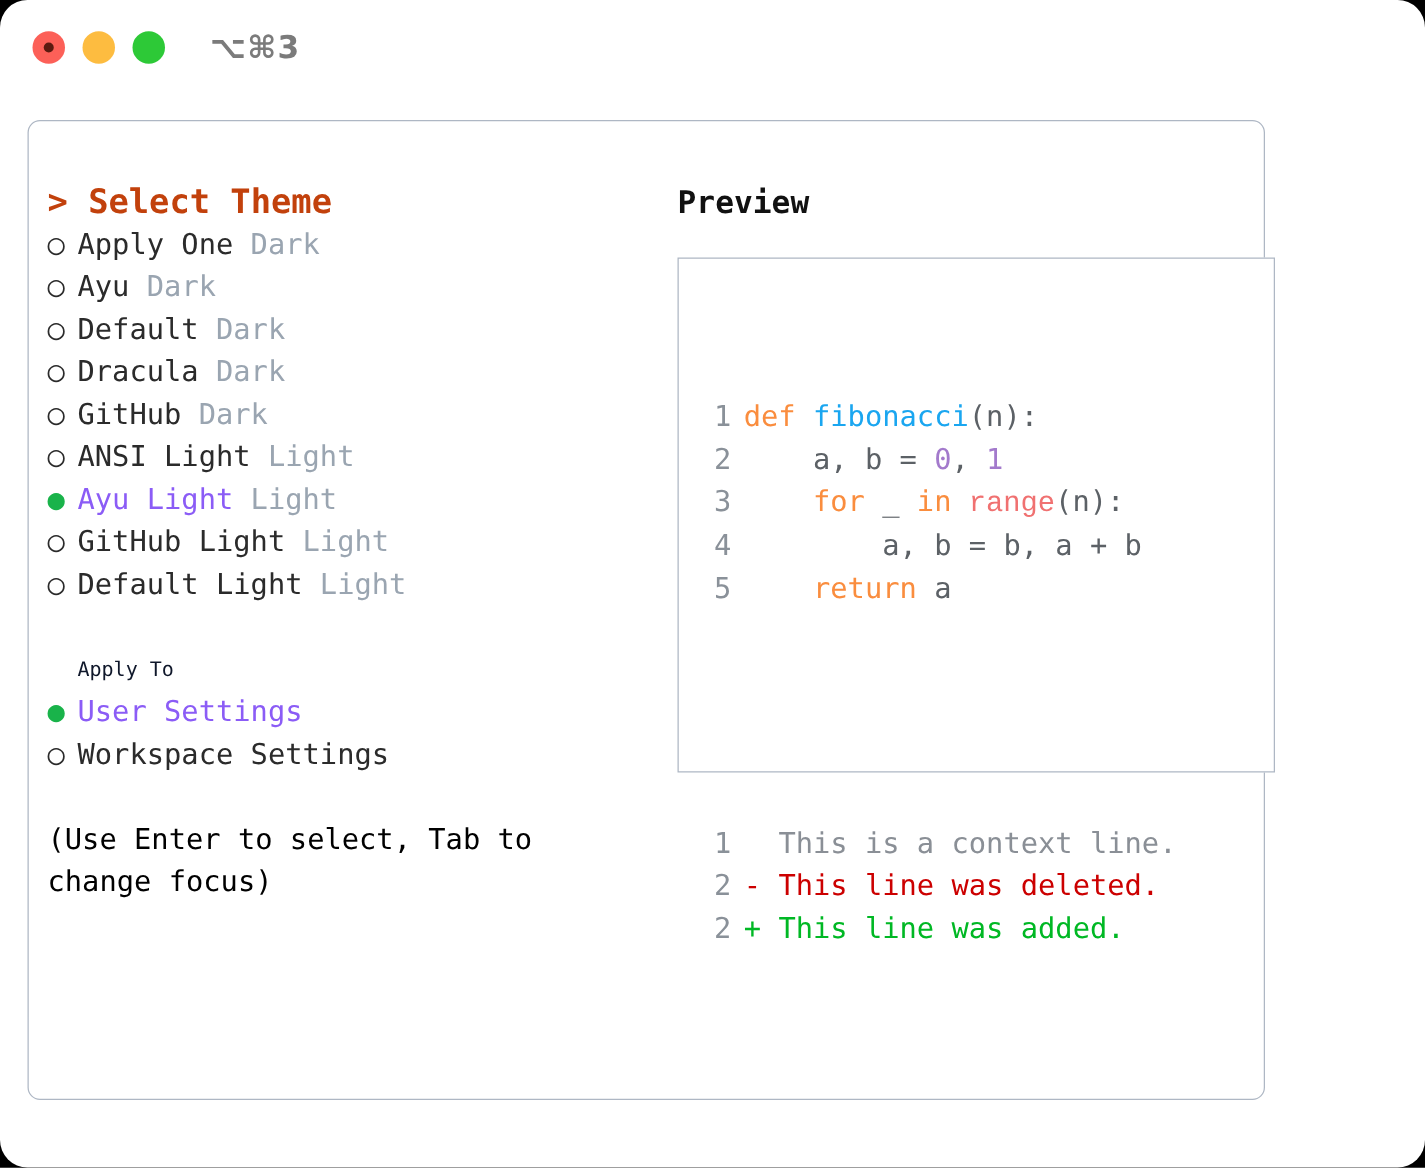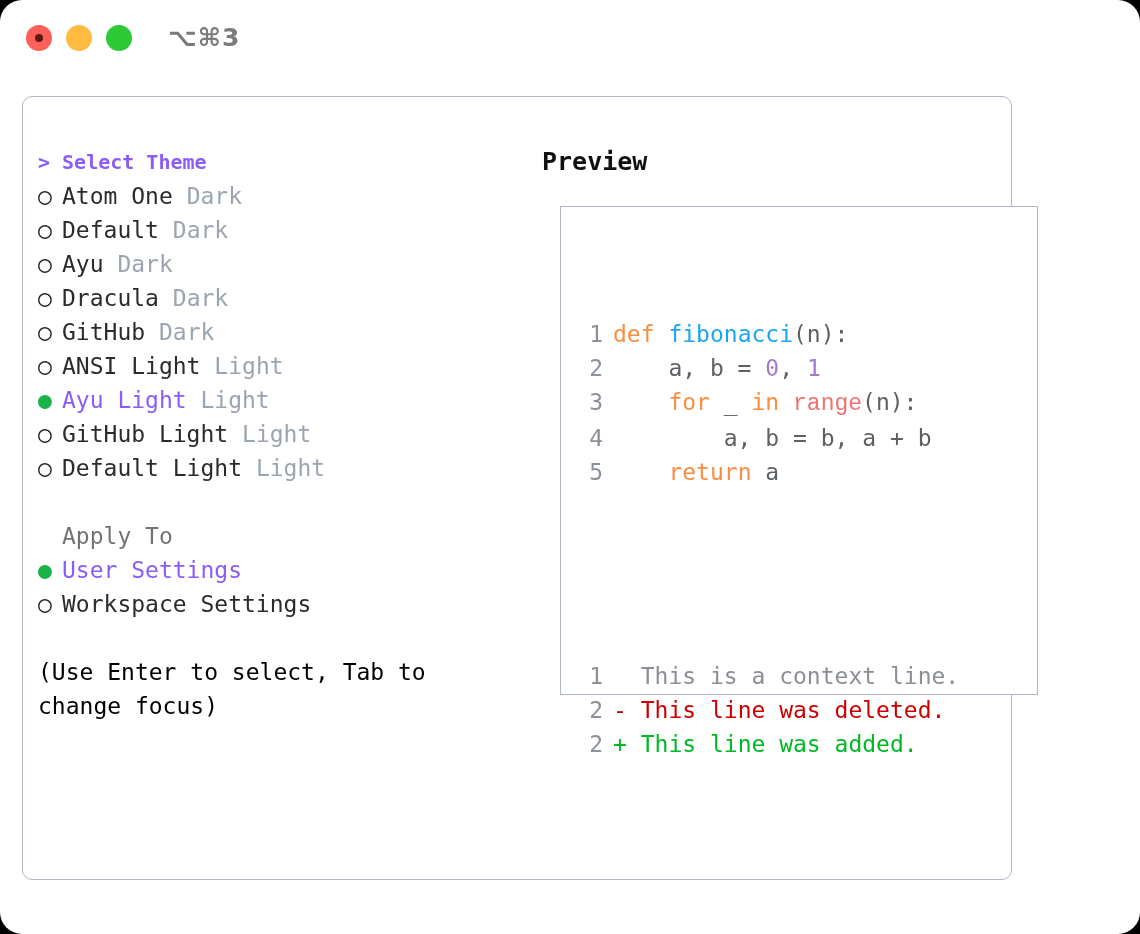--- a/index.html
+++ b/index.html
@@ -90,23 +90,23 @@
   }
 
   
   .left-col {
     position: absolute;
     left: 15px;
     top: 48px;
     width: 460px;
   }
   .section-title {
-    font-size: 20px;
+    font-size: 27px;
     font-weight: bold;
-    color: #8b5cf6;
+    color: #c2410c;
     line-height: 34px;
     white-space: pre;
   }
   .opt-row {
     font-size: 23px;
     line-height: 34px;
     color: #2b2b2b;
     white-space: pre;
     display: block;
   }
@@ -115,23 +115,23 @@
     width: 24px;
     color: #2b2b2b;
   }
   .opt-row.selected .marker { color: #19b34a; }
   .opt-row.selected .opt-label { color: #8b5cf6; }
   .opt-label { color: #2b2b2b; }
   .opt-variant {
     color: #9aa5b1;
   }
   .apply-head {
-    font-size: 23px;
-    line-height: 34px;
-    color: #737373;
+    font-size: 16px;
+    line-height: 34px;
+    color: #0f172a;
     white-space: pre;
     padding-left: 24px;
     margin-top: 34px;
   }
   .hint {
     margin-top: 34px;
     font-size: 23px;
     line-height: 34px;
     color: #000000;
     width: 400px;
@@ -149,26 +149,25 @@
   .preview-title {
     font-size: 25px;
     font-weight: bold;
     color: #111111;
     line-height: 34px;
     white-space: pre;
   }
   .preview-box {
     margin-top: 27px;
     width: 478px;
-    height: 489px;
+    height: 412px;
     border: 1.6px solid #aeb7c4;
     box-sizing: border-box;
     background: #ffffff;
     position: relative;
-    margin-left: 18px;
   }
   .code {
     position: absolute;
     left: 16px;
     top: 42px;
     font-size: 23px;
     line-height: 34px;
     white-space: pre;
   }
   .code-line { white-space: pre; }
@@ -203,23 +202,23 @@
     </div>
     <div class="shortcut">⌥⌘3</div>
   </div>
 
   <div class="panel">
     <div class="columns">
 
       <div class="left-col">
         <div class="section-title">&gt; Select Theme</div>
         <div id="theme-list">
-            <div class="opt-row"><span class="marker">○</span><span class="opt-label">Atom One</span> <span class="opt-variant">Dark</span></div>
+            <div class="opt-row"><span class="marker">○</span><span class="opt-label">Apply One</span> <span class="opt-variant">Dark</span></div>
+            <div class="opt-row"><span class="marker">○</span><span class="opt-label">Ayu</span> <span class="opt-variant">Dark</span></div>
             <div class="opt-row"><span class="marker">○</span><span class="opt-label">Default</span> <span class="opt-variant">Dark</span></div>
-            <div class="opt-row"><span class="marker">○</span><span class="opt-label">Ayu</span> <span class="opt-variant">Dark</span></div>
             <div class="opt-row"><span class="marker">○</span><span class="opt-label">Dracula</span> <span class="opt-variant">Dark</span></div>
             <div class="opt-row"><span class="marker">○</span><span class="opt-label">GitHub</span> <span class="opt-variant">Dark</span></div>
             <div class="opt-row"><span class="marker">○</span><span class="opt-label">ANSI Light</span> <span class="opt-variant">Light</span></div>
             <div class="opt-row selected"><span class="marker">●</span><span class="opt-label">Ayu Light</span> <span class="opt-variant">Light</span></div>
             <div class="opt-row"><span class="marker">○</span><span class="opt-label">GitHub Light</span> <span class="opt-variant">Light</span></div>
             <div class="opt-row"><span class="marker">○</span><span class="opt-label">Default Light</span> <span class="opt-variant">Light</span></div>
           </div>
         <div class="apply-head">Apply To</div>
         <div id="apply-list">
             <div class="opt-row selected"><span class="marker">●</span><span class="opt-label">User Settings</span></div>

